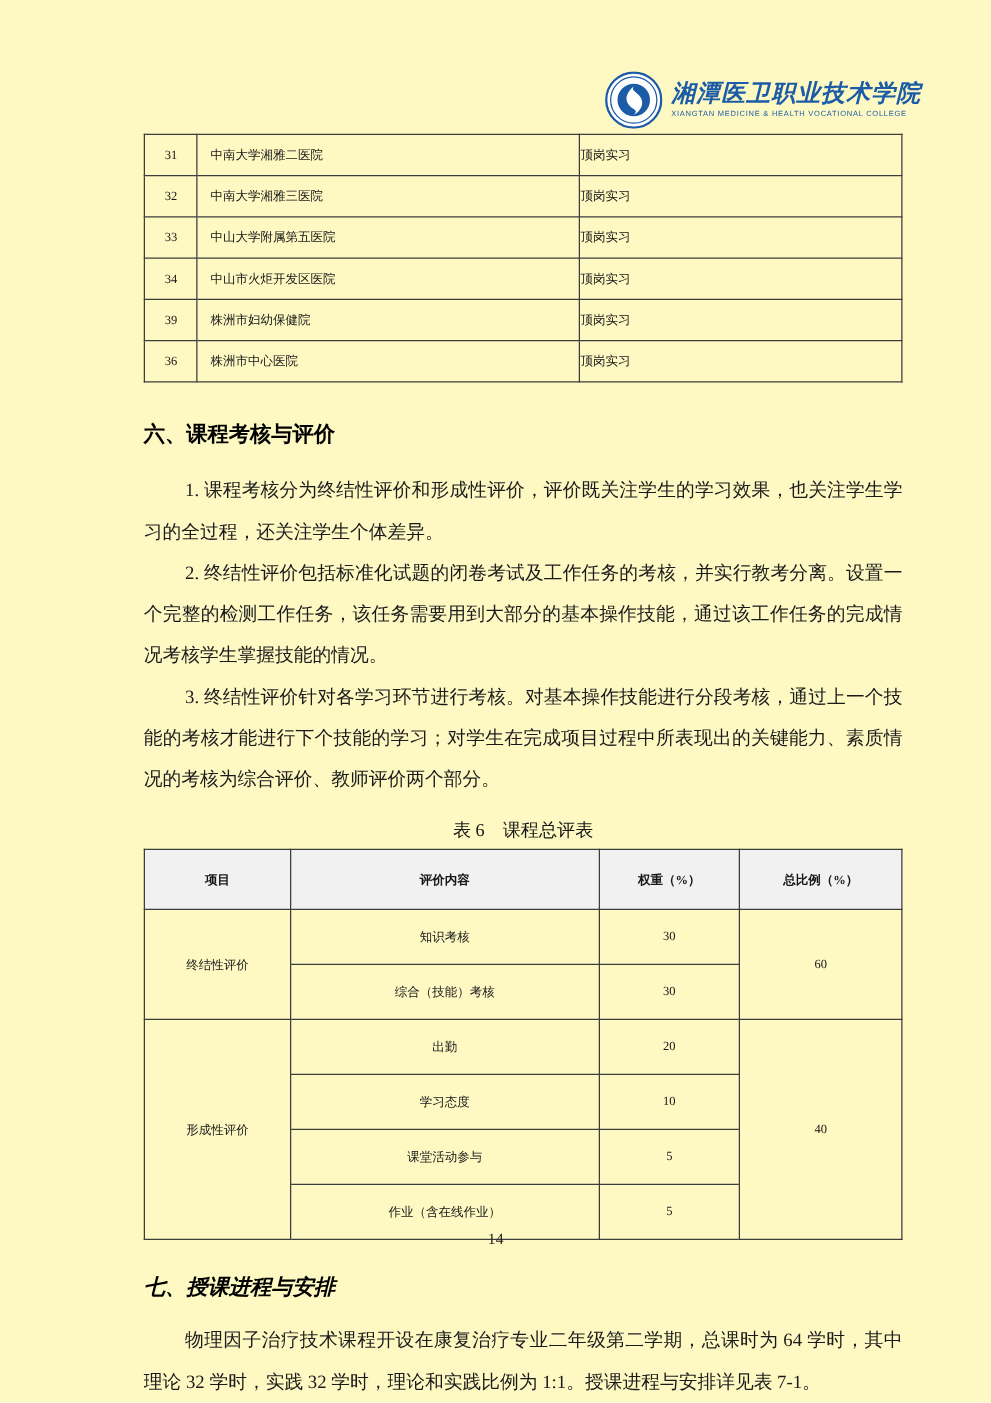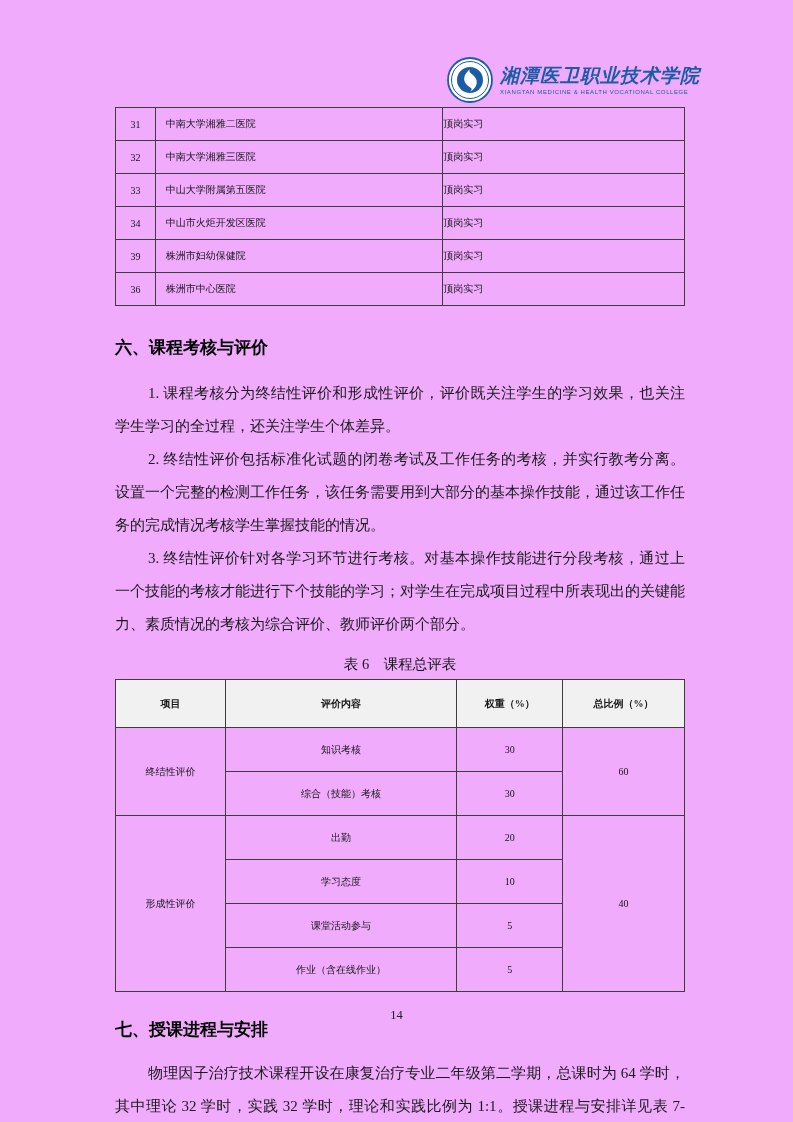--- a/index.html
+++ b/index.html
@@ -4,21 +4,21 @@
 <style>
   * { margin: 0; padding: 0; box-sizing: border-box; }
   html, body { background: #ffffff; }
   body {
     width: 793px; height: 1122px;
     font-family: "Liberation Serif", "DejaVu Serif", serif;
     color: #161616;
     position: relative;
     overflow: hidden;
   }
-  .page { position: relative; width: 793px; height: 1122px; padding: 57px 108px 0 115px; background: #f0abfc; }
+  .page { position: relative; width: 793px; height: 1122px; padding: 57px 71px 0 115px; background: #fef9c3; }
 
   
   .logo-row { display: flex; justify-content: flex-end; align-items: center; height: 46px; margin-right: -15px; margin-bottom: 4px; }
   .logo { display: flex; align-items: center; }
   .logo-mark { width: 46px; height: 46px; flex: 0 0 46px; }
   .logo-text { margin-left: 7px; text-align: left; }
   .logo-name {
     font-size: 19px; font-weight: bold; font-style: italic;
     color: #1c5ca6; letter-spacing: 1px; line-height: 22px;
     font-family: "Liberation Serif", serif;
@@ -39,30 +39,30 @@
   .eval-caption { text-align: center; font-size: 14.5px; margin: 14px 0 5px 0; }
   .eval-table th { height: 48px; background: #f1f1f1; font-weight: bold; text-align: center; }
   .eval-table td { height: 44px; text-align: center; }
 
   
   .section-heading {
     font-family: "Liberation Sans", "DejaVu Sans", sans-serif;
     font-weight: bold; font-size: 17px; color: #000;
   }
   .heading-6 { margin-top: 30px; }
-  .heading-7 { margin-top: 26px; }
+  .heading-7 { margin-top: 26px; font-style: italic; }
   .paragraphs { margin-top: 18px; }
   .para {
     font-size: 15px; line-height: 33px; text-align: justify;
     text-indent: 2.2em; color: #1a1a1a;
   }
   .closing-para { margin-top: 16px; }
 
   .page-number {
-    position: absolute; top: 1008px; left: 0; width: 793px;
+    position: absolute; top: 984px; left: 0; width: 793px;
     text-align: center; font-size: 12.5px; color: #222;
   }
 </style>
 </head>
 <body>
 
 <div class="page">
 
   <div class="logo-row">
     <div class="logo">

